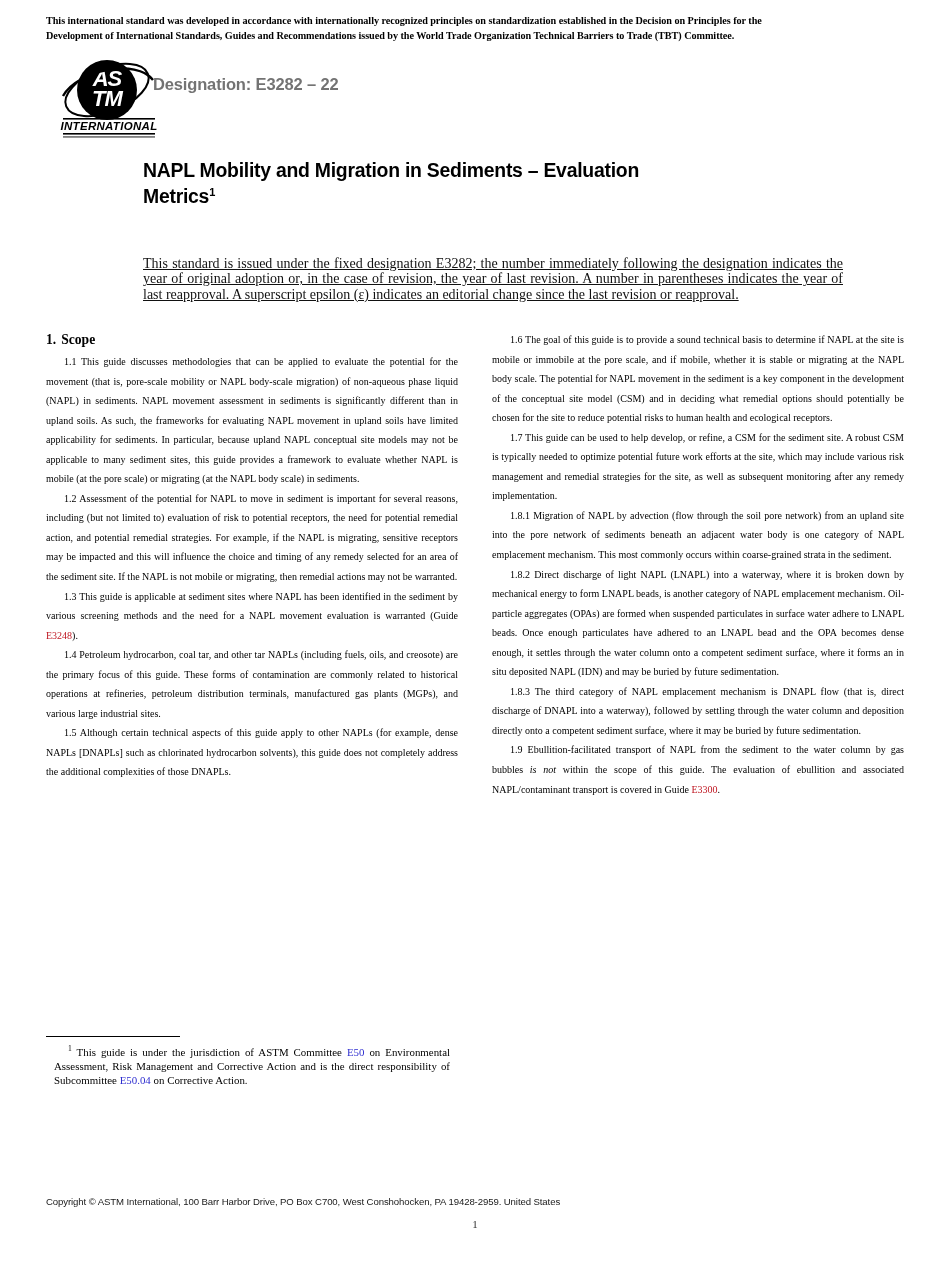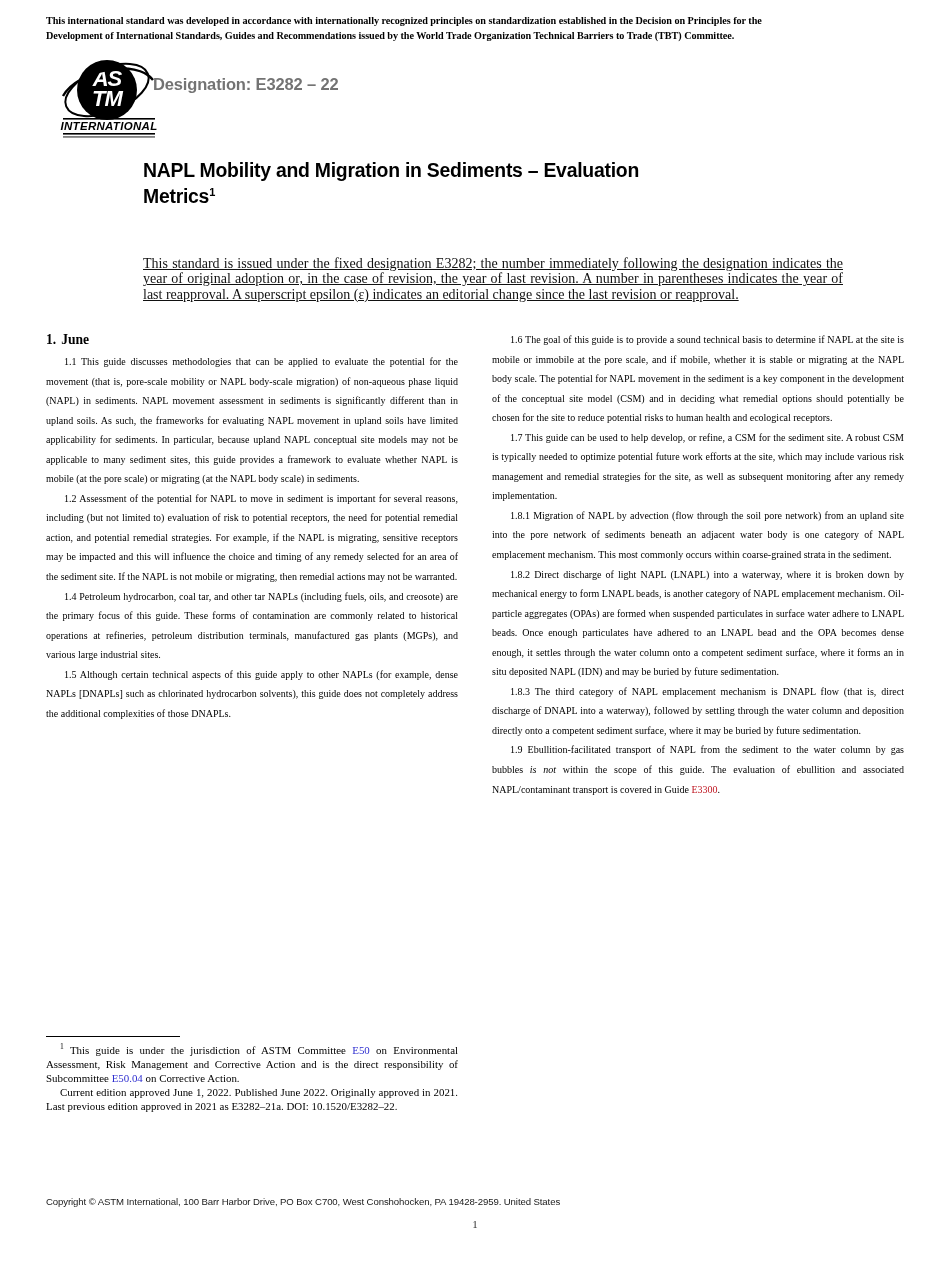--- a/index.html
+++ b/index.html
@@ -144,21 +144,21 @@
     top: 1036px;
     width: 412px;
   }
   #footnote-rule {
     width: 134px;
     height: 0;
     border-top: 1px solid #000;
     margin: 0 0 6px 0;
   }
   #footnote p {
-    margin: 0;
+    margin: 8px;
     font-family: "Liberation Serif", serif;
     font-size: 10.9px;
     line-height: 14.0px;
     text-align: justify;
     text-indent: 14px;
   }
   #footnote p sup {
     font-size: 7.6px;
     vertical-align: super;
     line-height: 0;
@@ -222,27 +222,28 @@
   <div class="tline"><span>Metrics</span><sup>1</sup></div>
 </div>
 
 <div id="issue-note">This standard is issued under the fixed designation E3282; the number immediately following the designation indicates the year of original adoption or, in the case of revision, the year of last revision. A number in parentheses indicates the year of last reapproval. A superscript epsilon (ε) indicates an editorial change since the last revision or reapproval.</div>
 
 <div id="columns">
 
   <div class="col" id="col-left">
 
     <div class="sec-head">
-      <span class="num">1.</span><span>June</span>
+      <span class="num">1.</span><span>Scope</span>
     </div>
 
     <p class="para">1.1  This guide discusses methodologies that can be applied to evaluate the potential for the movement (that is, pore-scale mobility or NAPL body-scale migration) of non-aqueous phase liquid (NAPL) in sediments. NAPL movement assessment in sediments is significantly different than in upland soils. As such, the frameworks for evaluating NAPL movement in upland soils have limited applicability for sediments. In particular, because upland NAPL conceptual site models may not be applicable to many sediment sites, this guide provides a framework to evaluate whether NAPL is mobile (at the pore scale) or migrating (at the NAPL body scale) in sediments.</p>
 
     <p class="para gap">1.2  Assessment of the potential for NAPL to move in sediment is important for several reasons, including (but not limited to) evaluation of risk to potential receptors, the need for potential remedial action, and potential remedial strategies. For example, if the NAPL is migrating, sensitive receptors may be impacted and this will influence the choice and timing of any remedy selected for an area of the sediment site. If the NAPL is not mobile or migrating, then remedial actions may not be warranted.</p>
 
+    <p class="para gap"><span>1.3  This guide is applicable at sediment sites where NAPL has been identified in the sediment by various screening methods and the need for a NAPL movement evaluation is warranted (Guide </span><span class="lnk-red">E3248</span><span>).</span></p>
 
     <p class="para gap">1.4  Petroleum hydrocarbon, coal tar, and other tar NAPLs (including fuels, oils, and creosote) are the primary focus of this guide. These forms of contamination are commonly related to historical operations at refineries, petroleum distribution terminals, manufactured gas plants (MGPs), and various large industrial sites.</p>
 
     <p class="para gap">1.5  Although certain technical aspects of this guide apply to other NAPLs (for example, dense NAPLs [DNAPLs] such as chlorinated hydrocarbon solvents), this guide does not completely address the additional complexities of those DNAPLs.</p>
   </div>
 
   <div class="col" id="col-right">
 
     <p class="para">1.6  The goal of this guide is to provide a sound technical basis to determine if NAPL at the site is mobile or immobile at the pore scale, and if mobile, whether it is stable or migrating at the NAPL body scale. The potential for NAPL movement in the sediment is a key component in the development of the conceptual site model (CSM) and in deciding what remedial options should potentially be chosen for the site to reduce potential risks to human health and ecological receptors.</p>
 
@@ -255,17 +256,16 @@
 
     <p class="para">1.8.3  The third category of NAPL emplacement mechanism is DNAPL flow (that is, direct discharge of DNAPL into a waterway), followed by settling through the water column and deposition directly onto a competent sediment surface, where it may be buried by future sedimentation.</p>
 
     <p class="para gap"><span>1.9  Ebullition-facilitated transport of NAPL from the sediment to the water column by gas bubbles </span><span class="ital">is not</span><span> within the scope of this guide. The evaluation of ebullition and associated NAPL/contaminant transport is covered in Guide </span><span class="lnk-red">E3300</span><span>.</span></p>
   </div>
 </div>
 
 <div id="footnote">
   <div id="footnote-rule"></div>
   <p><sup>1</sup><span> This guide is under the jurisdiction of ASTM Committee </span><span class="lnk-blue">E50</span><span> on Environmental Assessment, Risk Management and Corrective Action and is the direct responsibility of Subcommittee </span><span class="lnk-blue">E50.04</span><span> on Corrective Action.</span></p>
-  <p>Current edition approved June 1, 2022. Published June 2022. Originally approved in 2021. Last previous edition approved in 2021 as E3282–21a. DOI: 10.1520/E3282–22.</p>
 </div>
 
 <div id="copyright">Copyright © ASTM International, 100 Barr Harbor Drive, PO Box C700, West Conshohocken, PA 19428-2959. United States</div>
 <div id="page-number">1</div>
 
 </body></html>

